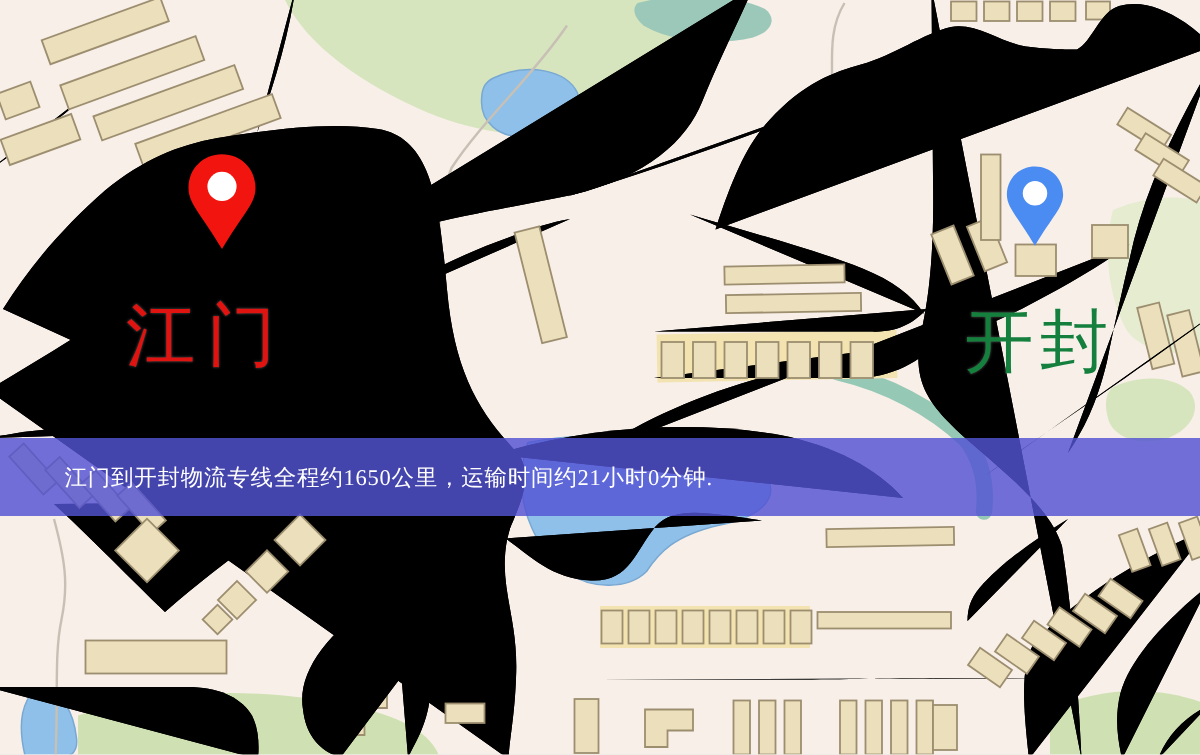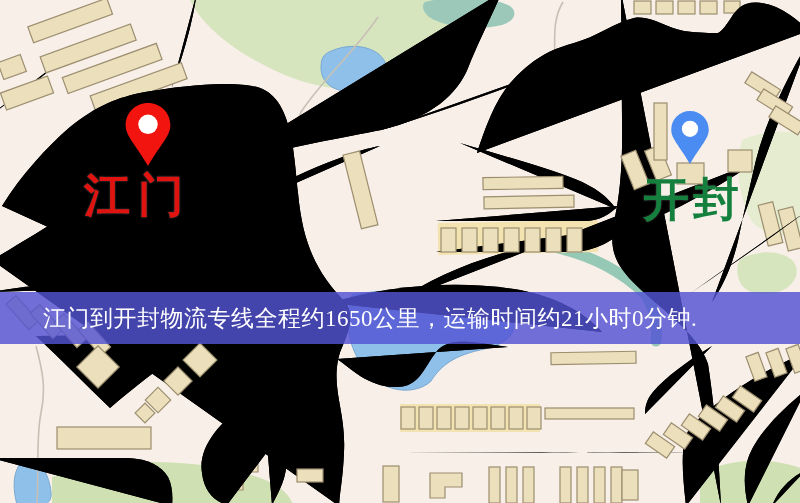--- a/index.html
+++ b/index.html
@@ -6,32 +6,32 @@
   .screen{
     position:relative;width:800px;height:503px;overflow:hidden;
     background:#f7efe8;
     font-family:"Liberation Sans","DejaVu Sans",sans-serif;
   }
   .screen svg.map{position:absolute;left:0;top:0;}
   .bld{fill:#ebdfbc;stroke:#9c8e6f;stroke-width:1.2;}
   .gray-path{fill:none;stroke:#c8c0b4;stroke-width:1.6;}
   .pin{position:absolute;}
   .marker-label{
-    position:absolute;font-weight:bold;font-size:46px;line-height:1;
-    white-space:nowrap;text-shadow:0 0 2px rgba(255,255,255,.35);
+    position:absolute;font-weight:normal;font-size:46px;line-height:1;
+    white-space:nowrap;text-shadow:0 0 2px rgba(255,255,255,.35);margin-top:28px;
   }
   .marker-label.origin{left:84px;top:172px;color:#e11310;letter-spacing:8px;}
   .marker-label.destination{left:643px;top:176px;color:#15803d;letter-spacing:4px;}
   .banner{
     position:absolute;left:0;top:292px;width:800px;height:52px;
     background:rgba(83,83,211,0.82);
     display:flex;align-items:center;box-sizing:border-box;padding-left:43px;
   }
   .banner span{
-    color:#ffffff;font-size:23px;letter-spacing:0.5px;
+    color:#ffffff;font-size:15px;letter-spacing:0.5px;
     font-family:"Liberation Serif","DejaVu Serif",serif;
     white-space:nowrap;
     text-align:center;
   }
 </style>
 </head>
 <body>
 
 <div class="screen">
 

